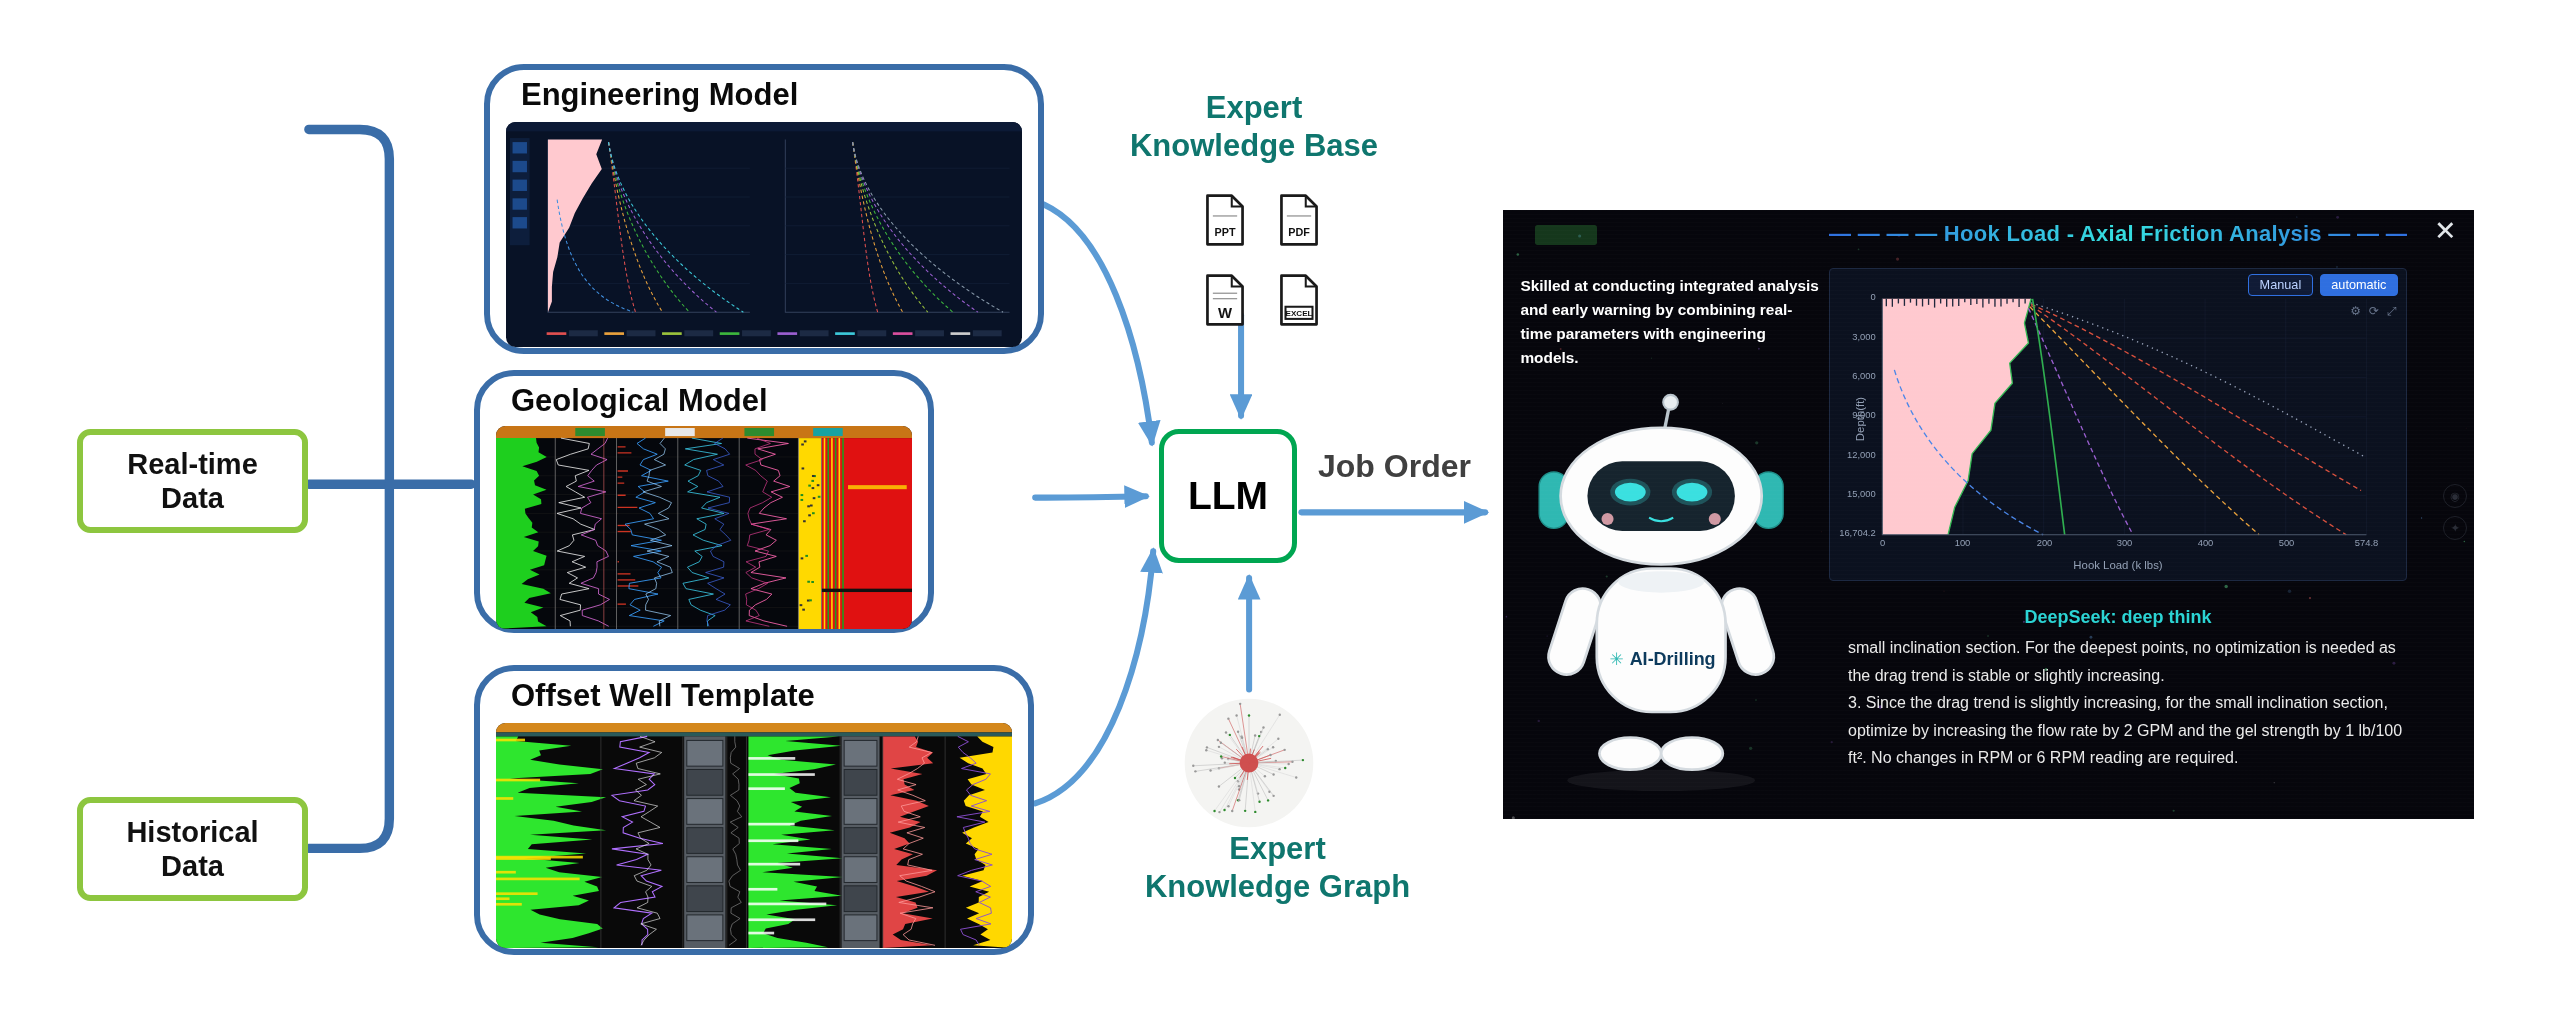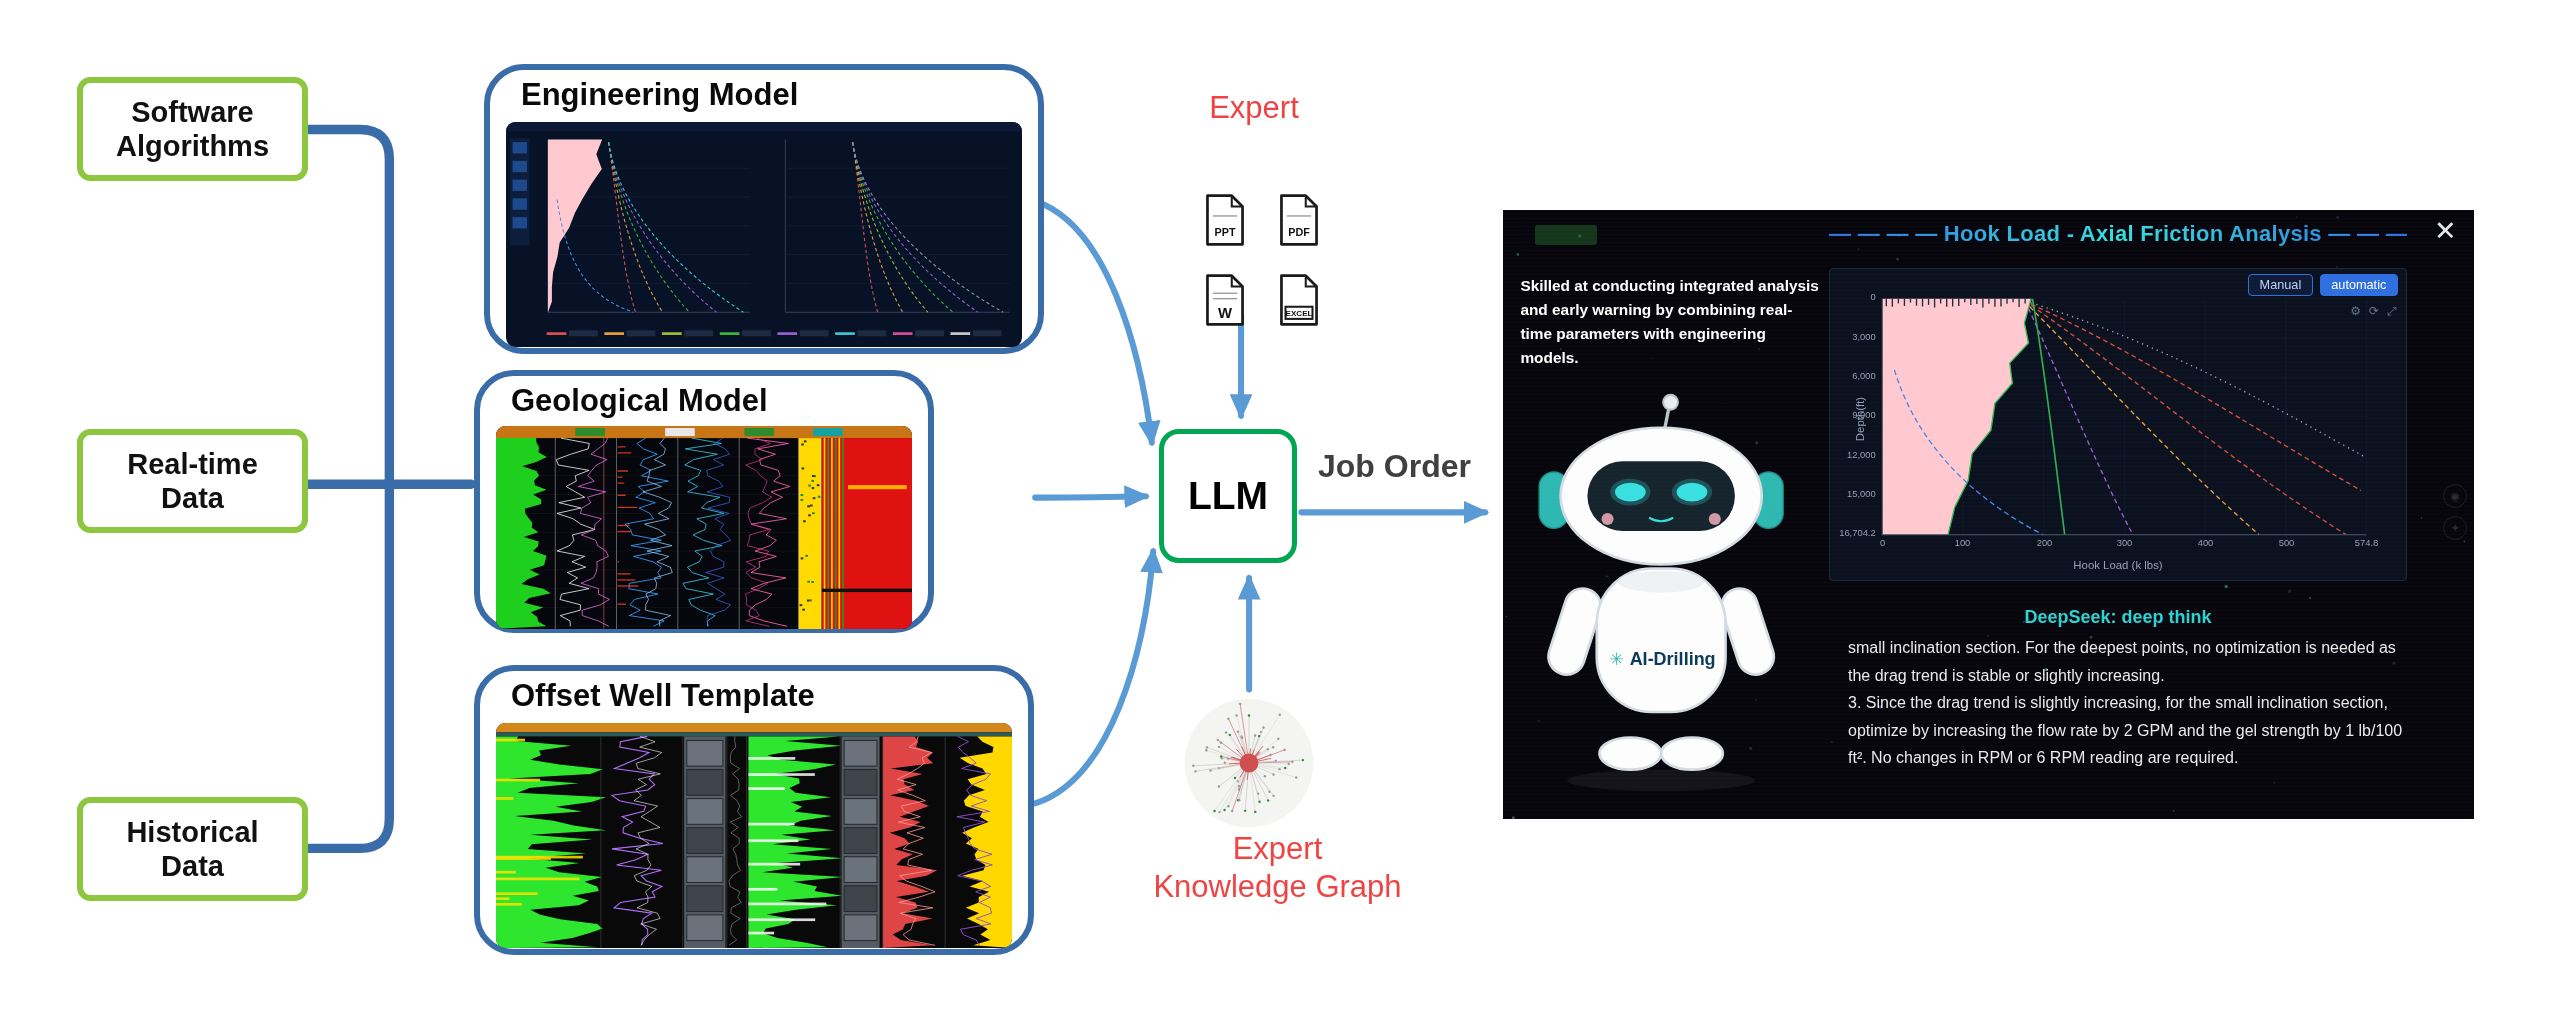--- a/index.html
+++ b/index.html
@@ -12,21 +12,21 @@
   .input-box{width:231px;height:104px;border:6px solid #8dc63f;border-radius:13.4px;
              background:#fff;display:flex;flex-direction:column;align-items:center;
              justify-content:center;font-size:29px;font-weight:bold;color:#111;line-height:1.18}
 
   
   .panel{border:6px solid #3a6da8;border-radius:40px;background:#fff}
   .panel .panel-title{position:absolute;left:31px;top:6.7px;font-size:31px;font-weight:bold;color:#0a0a0a}
   .mini{position:absolute;left:16px;right:16px;border-radius:9.4px;overflow:hidden}
   .mini svg{display:block;width:100%;height:100%}
 
-  .kb-text,.kg-text{text-align:center;font-size:31px;font-weight:normal;color:#ef4444;line-height:1.24}
+  .kb-text,.kg-text{text-align:center;font-size:31px;font-weight:bold;color:#0f766e;line-height:1.24}
   .doc-grid{display:grid;grid-template-columns:48px 48px;gap:26px}
 
   #llm-box{width:138px;height:134px;border:5.4px solid #00a651;border-radius:20px;background:#fff;
            display:flex;align-items:center;justify-content:center;font-size:39px;font-weight:bold;color:#000}
   #job-order{font-size:32px;font-weight:bold;color:#404040}
 
   
   #result-panel{width:971px;height:609px;background:#06060c;overflow:hidden}
   #result-panel::after{content:"";position:absolute;inset:0;pointer-events:none;
       background:repeating-linear-gradient(0deg,rgba(255,255,255,.012) 0 1.3px,transparent 1.3px 4px)}
@@ -77,24 +77,20 @@
     <g stroke="#5b9bd5" stroke-width="9" fill="none" stroke-linecap="round">
       <path d="M1543,300 C1650,335 1700,520 1717,660" marker-end="url(#ah)"></path>
       <path d="M1543,742 C1610,742 1655,741 1708,740" marker-end="url(#ah)"></path>
       <path d="M1543,1198 C1655,1162 1707,975 1719,822" marker-end="url(#ah)"></path>
       <path d="M1850,470 L1850,620" marker-end="url(#ah)"></path>
       <path d="M1862,1028 L1862,862" marker-end="url(#ah)"></path>
       <path d="M1940,764 L2214,764" marker-end="url(#ah)"></path>
     </g>
   </svg>
 
-  <div class="abs input-box" style="left:77px;top:77px">
-    <span>Software</span>
-    <span>Algorithms</span>
-  </div>
   <div class="abs input-box" style="left:77px;top:429px">
     <span>Real-time</span>
     <span>Data</span>
   </div>
   <div class="abs input-box" style="left:77px;top:797px">
     <span>Historical</span>
     <span>Data</span>
   </div>
 
   <div class="abs panel" style="left:484px;top:64px;width:560px;height:290px">
@@ -303,20 +299,21 @@
           <line x1="382" y1="20" x2="382" y2="336" stroke="#444" stroke-width="1"></line>
           <line x1="525" y1="20" x2="525" y2="336" stroke="#444" stroke-width="1"></line>
           <line x1="590" y1="20" x2="590" y2="336" stroke="#444" stroke-width="1"></line>
           <line x1="685" y1="20" x2="685" y2="336" stroke="#444" stroke-width="1"></line>
         </svg>
     </div>
   </div>
 
   <div class="abs kb-text" style="left:1053px;top:89px;width:402px">
     <div>Expert</div>
+    <div>Knowledge Base</div>
   </div>
 
   <div class="abs doc-grid" style="left:1201px;top:193px">
     <svg width="48" height="54" viewBox="0 0 64 80">
       <path d="M6 4 H42 L58 20 V76 H6 Z" fill="#fff" stroke="#1a1a1a" stroke-width="4" stroke-linejoin="round"></path>
       <path d="M42 4 V20 H58" fill="none" stroke="#1a1a1a" stroke-width="3"></path>
       <line x1="14" y1="34" x2="50" y2="34" stroke="#999" stroke-width="2"></line>
       <text x="32" y="64" text-anchor="middle" font-size="16" font-weight="bold" fill="#111">PPT</text>
     </svg>
     <svg width="48" height="54" viewBox="0 0 64 80">

